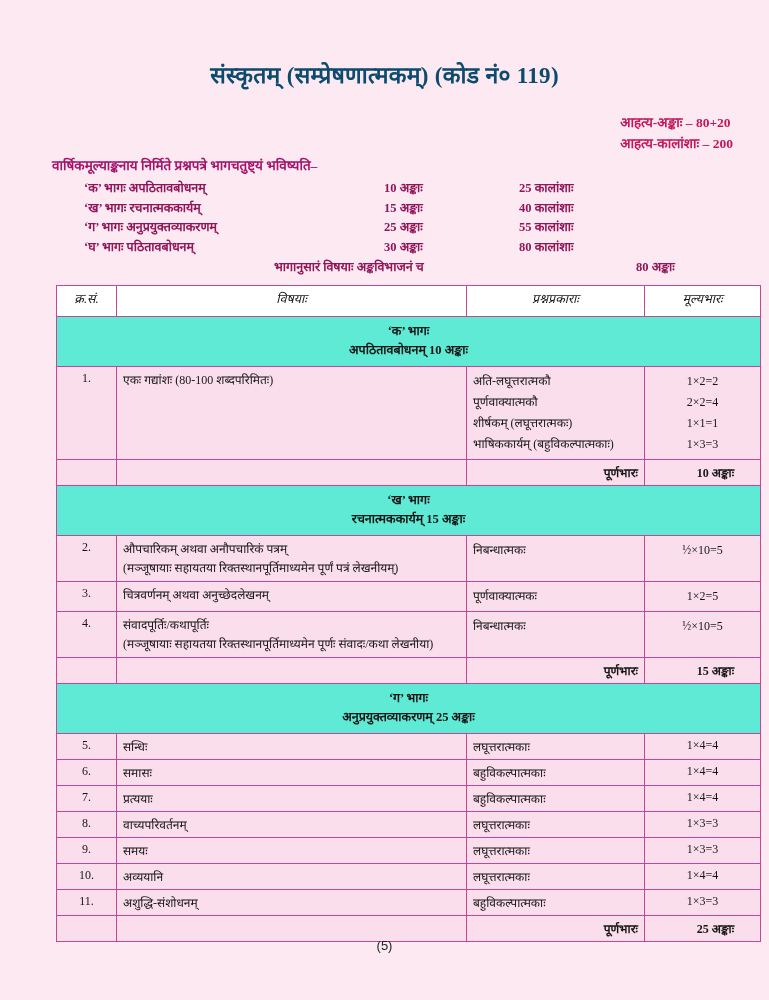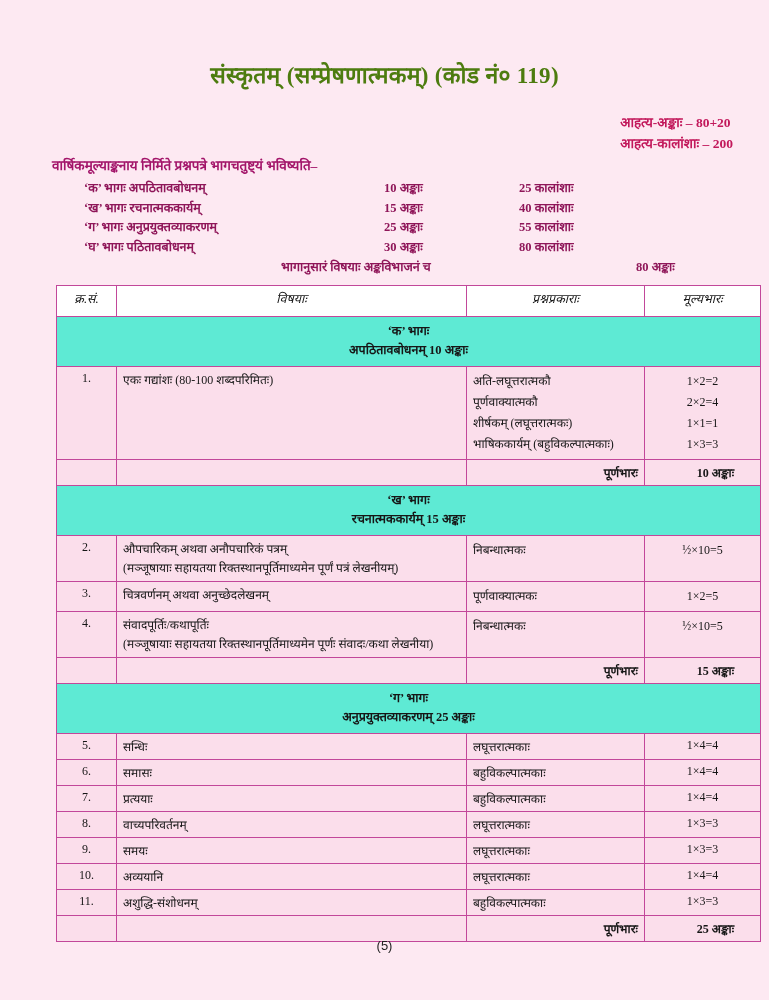--- a/index.html
+++ b/index.html
@@ -24,21 +24,21 @@
 
   
   .title-wrap {
     text-align: center;
     padding-top: 58px;
   }
   .doc-title {
     display: inline-block;
     font-size: 23px;
     font-weight: bold;
-    color: #4d7c0f;
+    color: #0c4a6e;
     letter-spacing: 0.3px;
     white-space: nowrap;
   }
 
   
   .meta-block {
     position: absolute;
     top: 112px;
     right: 36px;
     text-align: left;
@@ -92,21 +92,21 @@
     position: absolute;
     top: 258px;
     left: 0;
     width: 769px;
     font-size: 12.5px;
     font-weight: bold;
     color: #8f1659;
   }
   .subtotal-center {
     position: absolute;
-    left: 281px;
+    left: 274px;
     white-space: nowrap;
   }
   .subtotal-right {
     position: absolute;
     left: 636px;
     white-space: nowrap;
   }
 
   
   .tbl-wrap {

